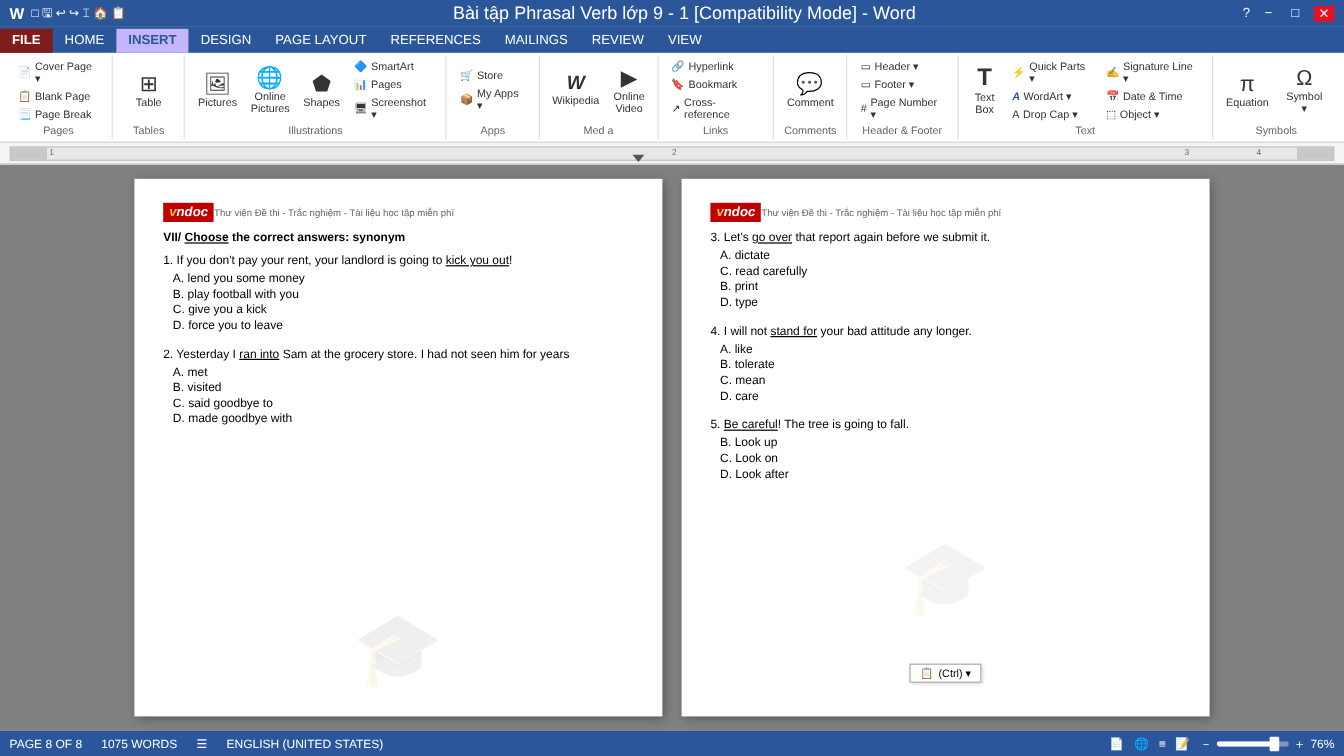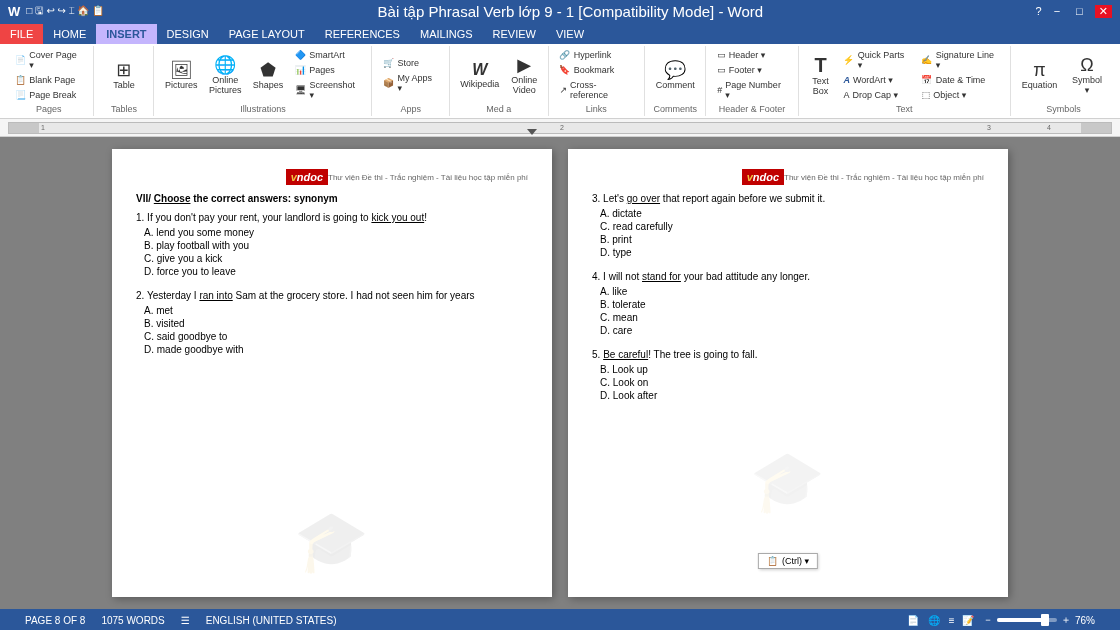--- a/index.html
+++ b/index.html
@@ -114,21 +114,21 @@
       width: 440px;
       min-height: 400px;
       box-shadow: 2px 2px 8px rgba(0,0,0,0.3);
       padding: 20px 24px;
       position: relative;
       font-size: 10px;
     }
 
     .doc-header {
       display: flex;
-      justify-content: flex-end;
+      justify-content: flex-start;
       align-items: center;
       margin-bottom: 8px;
       font-size: 8px;
       color: #666;
     }
     .doc-logo {
       display: flex;
       align-items: center;
       gap: 4px;
     }
@@ -145,21 +145,21 @@
     .underline { text-decoration: underline; }
     .question { margin-bottom: 4px; font-size: 10px; }
     .answer { margin-left: 8px; margin-bottom: 2px; font-size: 10px; }
 
     
     #status-bar {
       height: 22px;
       background: #2b579a;
       display: flex;
       align-items: center;
-      padding: 0 25px;
+      padding: 0 8px;
       color: white;
       font-size: 10px;
       gap: 16px;
     }
     #status-bar .status-right {
       margin-left: auto;
       display: flex;
       align-items: center;
       gap: 8px;
     }
@@ -176,21 +176,21 @@
   <span style="display:flex;align-items:center;gap:8px;">
     <span style="cursor:pointer;">?</span>
     <span style="cursor:pointer;padding:0 4px;">−</span>
     <span style="cursor:pointer;padding:0 4px;">□</span>
     <span style="cursor:pointer;padding:0 4px;background:#e81123;">✕</span>
   </span>
 </div>
 
 <div id="ribbon">
   <div id="ribbon-tabs">
-    <div class="ribbon-tab" style="background:#ef4444;color:white;font-weight:normal;">FILE</div>
+    <div class="ribbon-tab" style="background:#7f1d1d;color:white;font-weight:bold;">FILE</div>
     <div class="ribbon-tab">HOME</div>
     <div class="ribbon-tab active">INSERT</div>
     <div class="ribbon-tab">DESIGN</div>
     <div class="ribbon-tab">PAGE LAYOUT</div>
     <div class="ribbon-tab">REFERENCES</div>
     <div class="ribbon-tab">MAILINGS</div>
     <div class="ribbon-tab">REVIEW</div>
     <div class="ribbon-tab">VIEW</div>
   </div>
 

